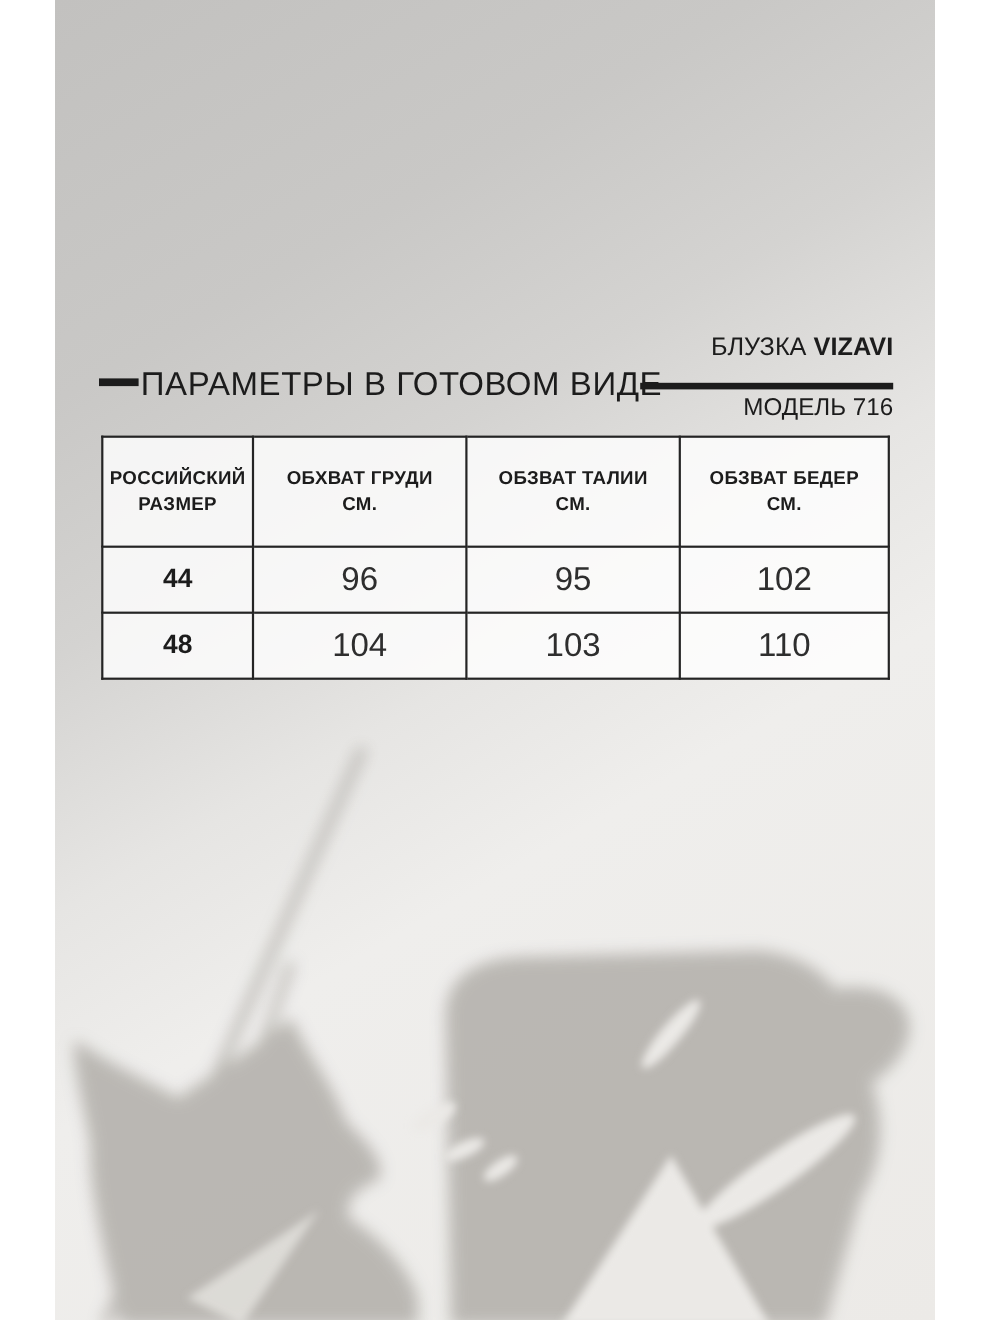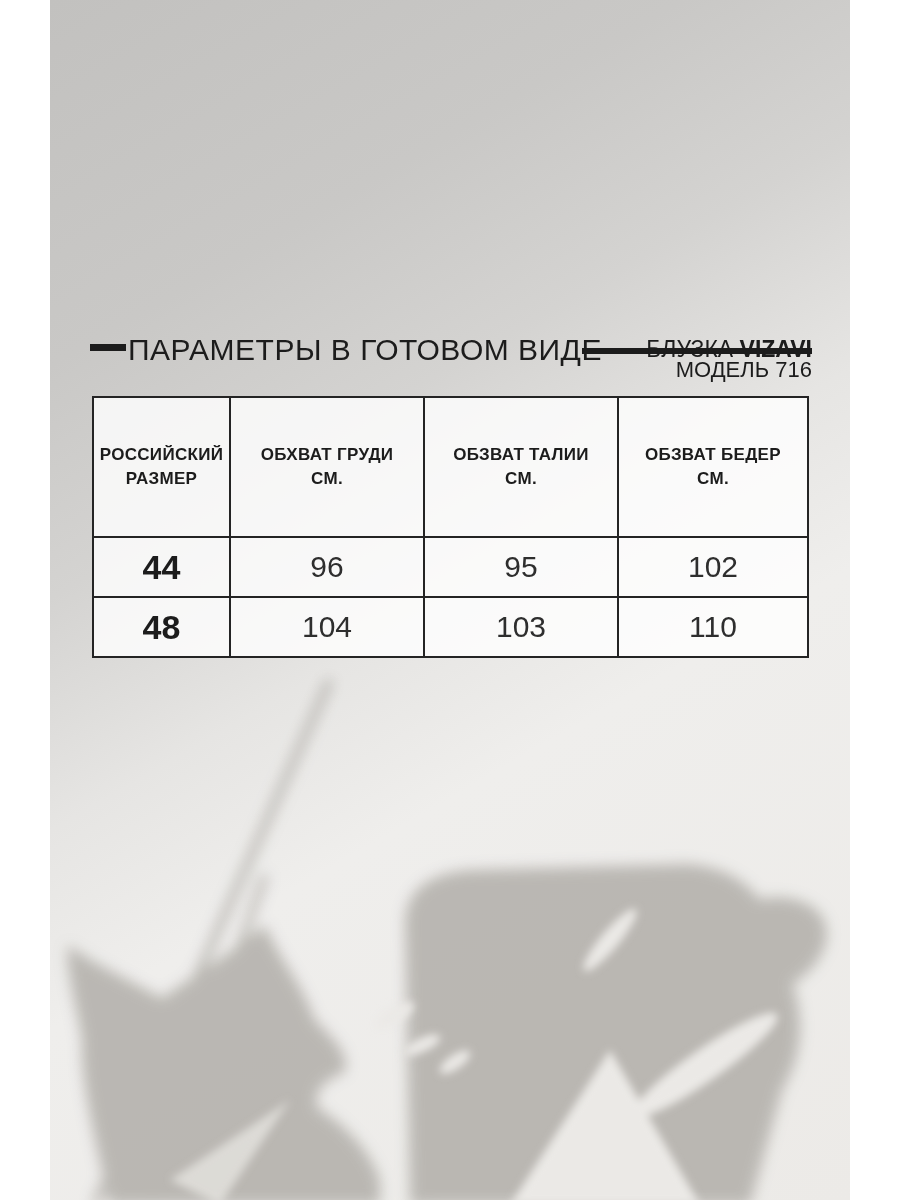--- a/index.html
+++ b/index.html
@@ -17,34 +17,34 @@
 
   
   .leaf-shadows{position:absolute;left:0;bottom:0;width:800px;height:580px;}
 
   
   .hdr{position:absolute;left:0;top:300px;width:800px;height:100px;}
   .title-dash{position:absolute;left:40px;top:44px;width:36px;height:7px;background:var(--ink,#1c1c1c);}
   .page-title{position:absolute;left:78px;top:31px;font-size:30px;line-height:38px;
               letter-spacing:.5px;white-space:nowrap;}
   .hline{position:absolute;left:532px;top:48px;width:230px;height:6px;background:var(--ink,#1c1c1c);}
-  .brand{position:absolute;right:38px;top:36px;font-size:23px;line-height:26px;white-space:nowrap;}
+  .brand{position:absolute;right:38px;top:2px;font-size:23px;line-height:26px;white-space:nowrap;}
   .brand b{font-weight:bold;}
   .model{position:absolute;right:38px;top:57px;font-size:22px;line-height:26px;white-space:nowrap;}
 
   
   table.size{position:absolute;left:42px;top:396px;border-collapse:collapse;
              table-layout:fixed;width:715px;}
   table.size th,table.size td{border:2px solid #242424;text-align:center;vertical-align:middle;
              background:var(--cell-bg,rgba(255,255,255,.8));padding:0;}
-  tr.head-row{height:140px;}
+  tr.head-row{height:100px;}
   tr.data-row{height:60px;}
   th.col-hd{font-size:17px;line-height:24px;font-weight:bold;letter-spacing:.3px;}
   th.col-hd span{display:block;}
-  th.size-cell{font-size:34px;font-weight:bold;}
+  th.size-cell{font-size:24px;font-weight:bold;}
   td.val-cell{font-size:30px;font-weight:normal;color:#2e2e2e;}
   col.c1{width:137px;} col.c2{width:194px;} col.c3{width:194px;} col.c4{width:190px;}
 </style>
 </head>
 <body style="--ink: #1c1c1c; --paper: #ecebe9; --paper-dark: #c7c6c4; --cell-bg: rgba(255,255,255,0.8);">
 
 <div class="photo">
   <div class="wall-gradient"></div>
 
   <svg class="leaf-shadows" viewBox="0 0 800 580" xmlns="http://www.w3.org/2000/svg">

